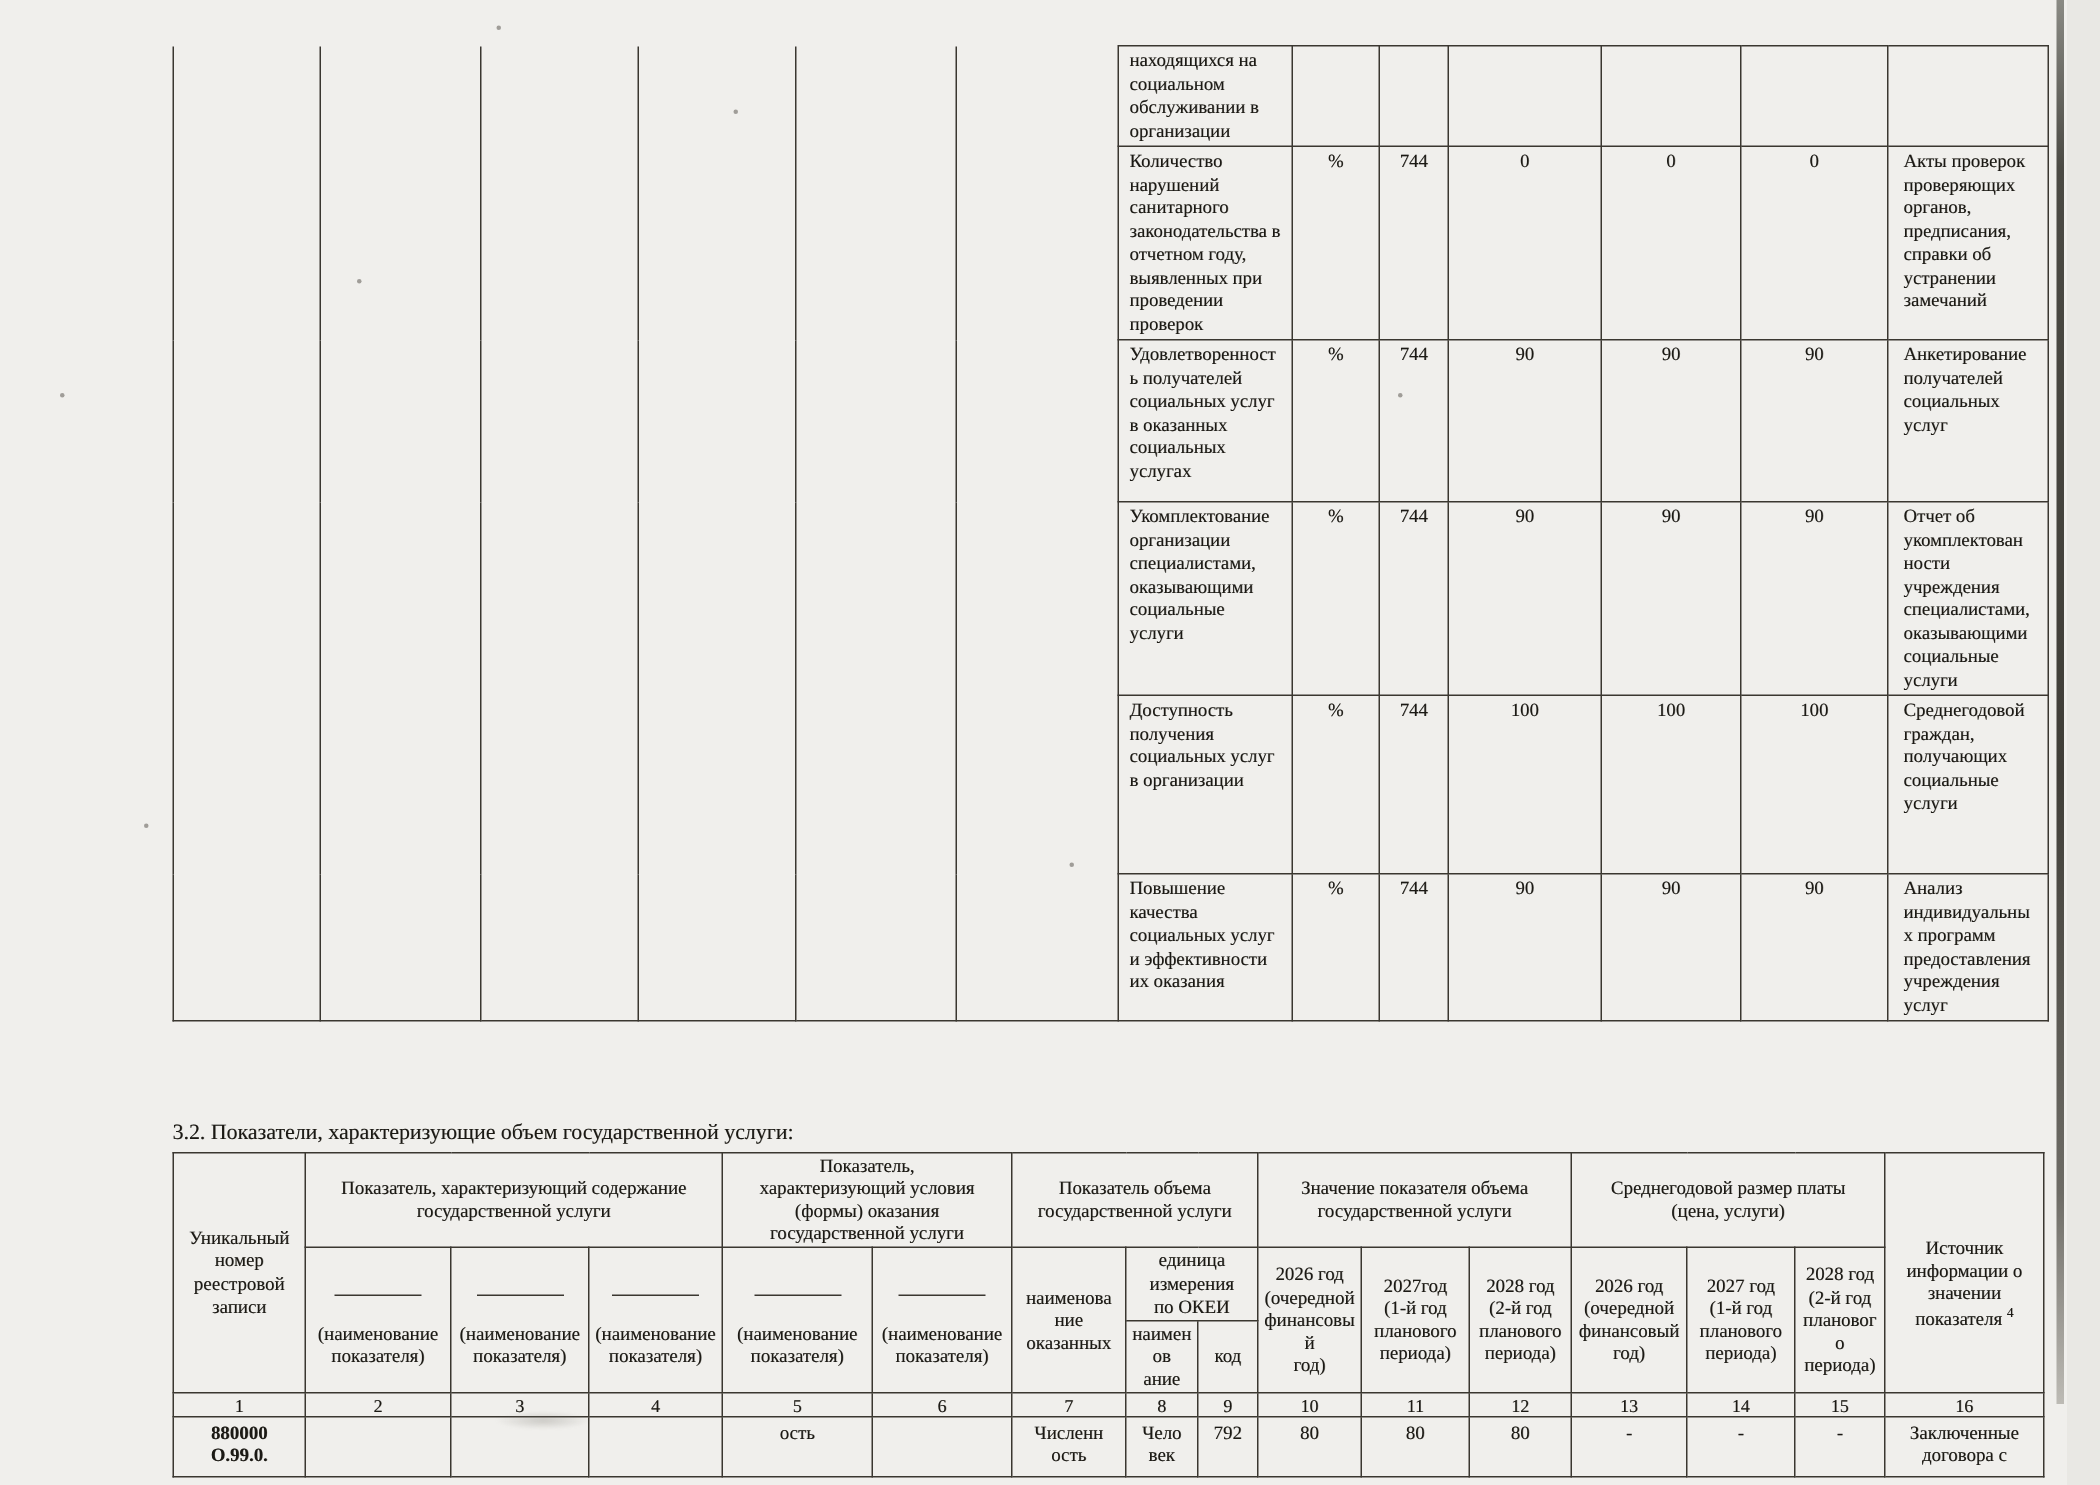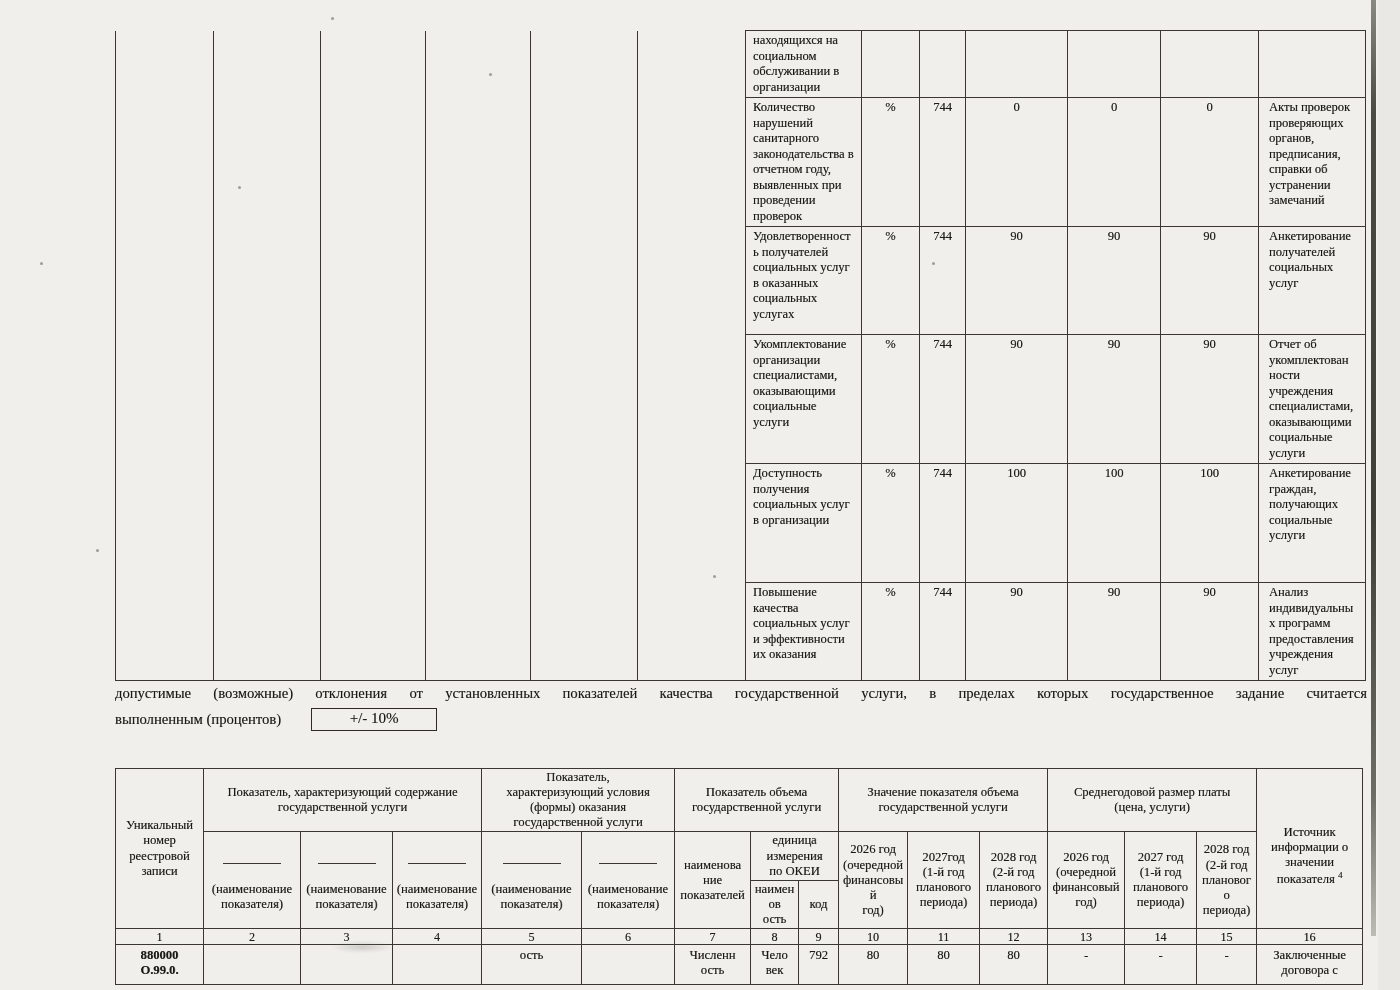--- a/index.html
+++ b/index.html
@@ -113,42 +113,36 @@
       <td class="val">90</td>
       <td class="src">Отчет об укомплектован ности учреждения специалистами, оказывающими социальные услуги</td>
     </tr>
     <tr style="height:119px">
       <td>Доступность получения социальных услуг в организации</td>
       <td class="val">%</td>
       <td class="val">744</td>
       <td class="val">100</td>
       <td class="val">100</td>
       <td class="val">100</td>
-      <td class="src">Анкетирование граждан, получающих социальные услуги</td>
+      <td class="src">Среднегодовой граждан, получающих социальные услуги</td>
     </tr>
     <tr style="height:98px">
       <td>Повышение качества социальных услуг и эффективности их оказания</td>
       <td class="val">%</td>
       <td class="val">744</td>
       <td class="val">90</td>
       <td class="val">90</td>
       <td class="val">90</td>
       <td class="src">Анализ индивидуальных программ предоставления учреждения услуг</td>
     </tr>
   </tbody>
     </table>
 
-  <div class="note">
-    <div class="note-l1">допустимые (возможные) отклонения от установленных показателей качества государственной услуги, в пределах которых государственное задание считается</div>
-    <div class="note-l2">
-      <span>выполненным (процентов)</span>
-      <span class="devbox">+/- 10%</span>
-    </div>
-  </div>
-
+
+  <div class="sec-heading">3.2. Показатели, характеризующие объем государственной услуги:</div>
 
   <table class="vtable">
     <colgroup>
       <col style="width:88px">
         <col style="width:97px">
         <col style="width:92px">
         <col style="width:89px">
       <col style="width:100px">
         <col style="width:93px">
         <col style="width:76px">
@@ -199,21 +193,21 @@
       <td rowspan="2">
         <div class="blank-line"></div>
         <span>(наименование показателя)</span>
       </td>
       <td rowspan="2">
         <div class="blank-line"></div>
         <span>(наименование показателя)</span>
       </td>
       <td rowspan="2">наименова
 ние
-показателей</td>
+оказанных</td>
       <td colspan="2">единица
 измерения
 по ОКЕИ</td>
       <td rowspan="2">2026 год
 (очередной
 финансовый
 год)</td>
       <td rowspan="2">2027год
 (1-й год
 планового
@@ -230,21 +224,21 @@
 (1-й год
 планового
 периода)</td>
       <td rowspan="2">2028 год
 (2-й год
 планового
 периода)</td>
     </tr>
     <tr style="height:47px">
       <td>наименов
-ость</td>
+ание</td>
       <td>код</td>
     </tr>
     <tr class="numrow" style="height:16px">
       <td>1</td>
       <td>2</td>
       <td>3</td>
       <td>4</td>
       <td>5</td>
       <td>6</td>
       <td>7</td>

